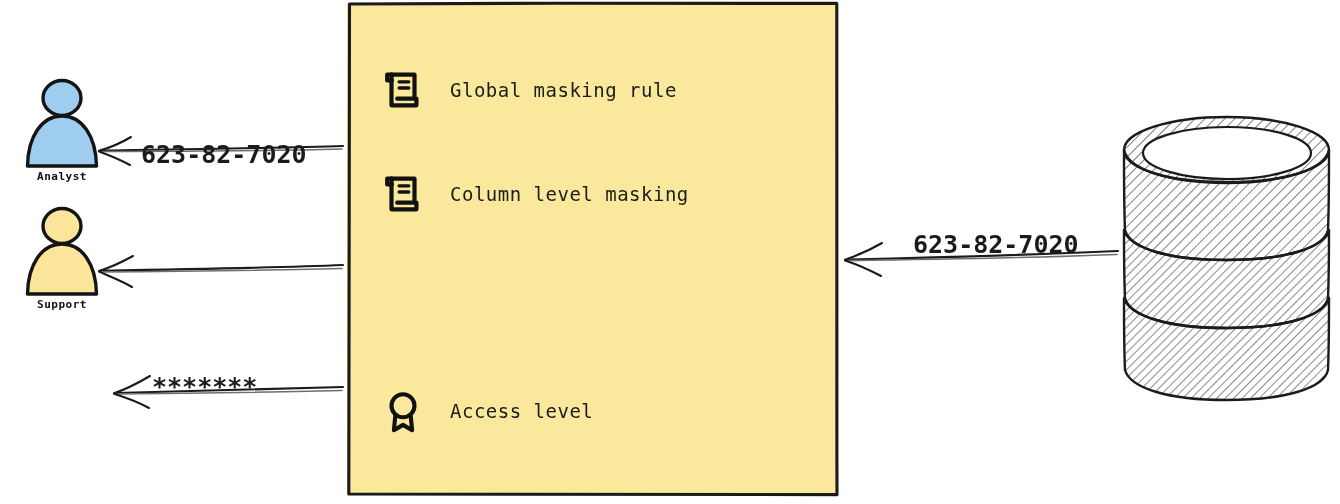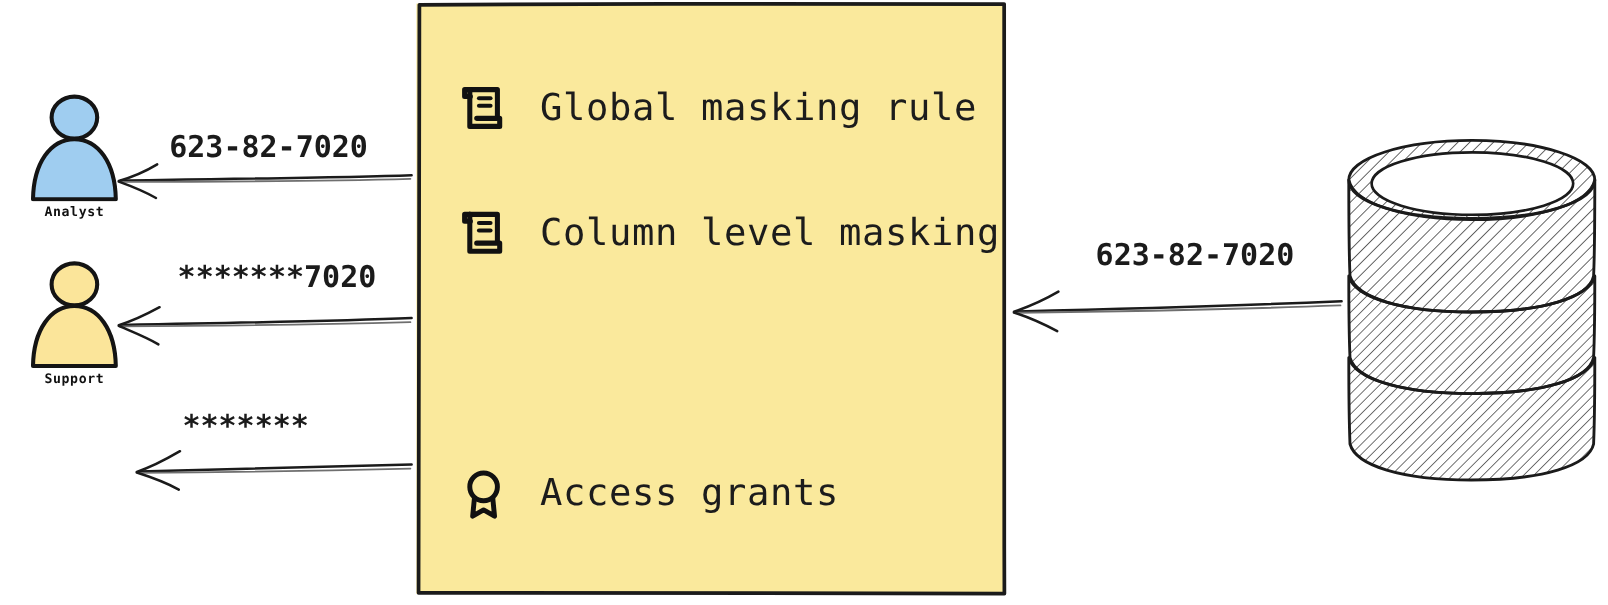--- a/index.html
+++ b/index.html
@@ -30,35 +30,36 @@
     font-family: "DejaVu Sans Mono", "Liberation Mono", monospace;
     font-size: 11px;
     font-weight: 700;
     color: #111111;
     letter-spacing: 0.5px;
     margin-top: 2px;
     white-space: nowrap;
   }
 
   .actor-analyst   { left: 2px;  top: 78px;  }
-  .actor-support   { left: 2px;  top: 217px; }
+  .actor-support   { left: 2px;  top: 206px; }
   .actor-developer { left: 2px;  top: 340px; }
 
   
   .arrow-wrap {
     position: absolute;
   }
   .arrow-label {
     position: absolute;
     font-family: "DejaVu Sans Mono", "Liberation Mono", monospace;
     font-size: 25px;
     font-weight: 700;
     color: #1b1b1b;
     white-space: nowrap;
     letter-spacing: 0px;
+    margin-top: 32px;
   }
 
   
   .panel {
     position: absolute;
     left: 347px;
     top: 3px;
     width: 489px;
     height: 492px;
     background: #fae99c;
@@ -87,21 +88,21 @@
     gap: 24px;
   }
   .panel-item .item-icon {
     width: 46px;
     height: 46px;
     flex: 0 0 46px;
     display: block;
   }
   .panel-item .item-label {
     font-family: "DejaVu Sans Mono", "Liberation Mono", monospace;
-    font-size: 31px;
+    font-size: 19px;
     font-weight: 500;
     color: #1c1c1c;
     white-space: nowrap;
     letter-spacing: 0.5px;
   }
   .item-1 { top: 64px;  }
   .item-2 { top: 168px; }
   .item-3 { top: 281px; }
   .item-4 { top: 385px; }
 
@@ -147,21 +148,20 @@
   <div class="arrow-label" style="left:141px; top:108px;">623-82-7020</div>
 
   <div class="arrow-wrap" style="left:95px; top:248px; width:250px; height:42px;">
     <svg width="250" height="42" viewBox="0 0 250 42">
       <path d="M248 17 C188 19.5 108 21 6 22.8" fill="none" stroke="#1b1b1b" stroke-width="2.1" stroke-linecap="round"></path>
       <path d="M247 20.5 C188 22 108 23.5 5 24" fill="none" stroke="#6f6f6f" stroke-width="1.5" stroke-linecap="round"></path>
       <path d="M38 8 C27 14 14 20 4 23" fill="none" stroke="#1b1b1b" stroke-width="2.1" stroke-linecap="round"></path>
       <path d="M37 39 C27 33 14 28 4 23.6" fill="none" stroke="#1b1b1b" stroke-width="2.1" stroke-linecap="round"></path>
     </svg>
   </div>
-  <div class="arrow-label" style="left:148px; top:216px;">*******7020</div>
 
   <div class="arrow-wrap" style="left:110px; top:368px; width:235px; height:42px;">
     <svg width="235" height="42" viewBox="0 0 235 42">
       <path d="M233 19 C178 21 100 23 6 25" fill="none" stroke="#1b1b1b" stroke-width="2.1" stroke-linecap="round"></path>
       <path d="M232 22.5 C178 23.8 100 25.4 5 26" fill="none" stroke="#6f6f6f" stroke-width="1.5" stroke-linecap="round"></path>
       <path d="M40 8 C28 15 14 22 4 25.2" fill="none" stroke="#1b1b1b" stroke-width="2.1" stroke-linecap="round"></path>
       <path d="M39 40 C28 34 14 29 4 25.8" fill="none" stroke="#1b1b1b" stroke-width="2.1" stroke-linecap="round"></path>
     </svg>
   </div>
   <div class="arrow-label" style="left:152px; top:340px;">*******</div>
@@ -195,21 +195,21 @@
       </svg>
       <span class="item-label">Column level masking</span>
     </div>
 
 
     <div class="panel-item item-4">
       <svg class="item-icon" viewBox="0 0 48 48">
         <circle cx="24" cy="18.5" r="12" fill="none" stroke="#111111" stroke-width="4.3"></circle>
         <path d="M16 28.5 L14.5 44 L24 38.5 L33.5 44 L32 28.5" fill="none" stroke="#111111" stroke-width="4.3" stroke-linejoin="round" stroke-linecap="round"></path>
       </svg>
-      <span class="item-label">Access grants</span>
+      <span class="item-label">Access level</span>
     </div>
 
   </div>
 
   <div class="arrow-wrap" style="left:840px; top:235px; width:280px; height:44px;">
     <svg width="280" height="44" viewBox="0 0 280 44">
       <path d="M278 16 C210 19 120 22 8 24.5" fill="none" stroke="#1b1b1b" stroke-width="2.1" stroke-linecap="round"></path>
       <path d="M277 19.5 C210 22 120 24.2 7 25.6" fill="none" stroke="#6f6f6f" stroke-width="1.6" stroke-linecap="round"></path>
       <path d="M42 8 C30 15 16 21 5 24.8" fill="none" stroke="#1b1b1b" stroke-width="2.1" stroke-linecap="round"></path>
       <path d="M41 41 C30 35 16 29 5 25.4" fill="none" stroke="#1b1b1b" stroke-width="2.1" stroke-linecap="round"></path>

